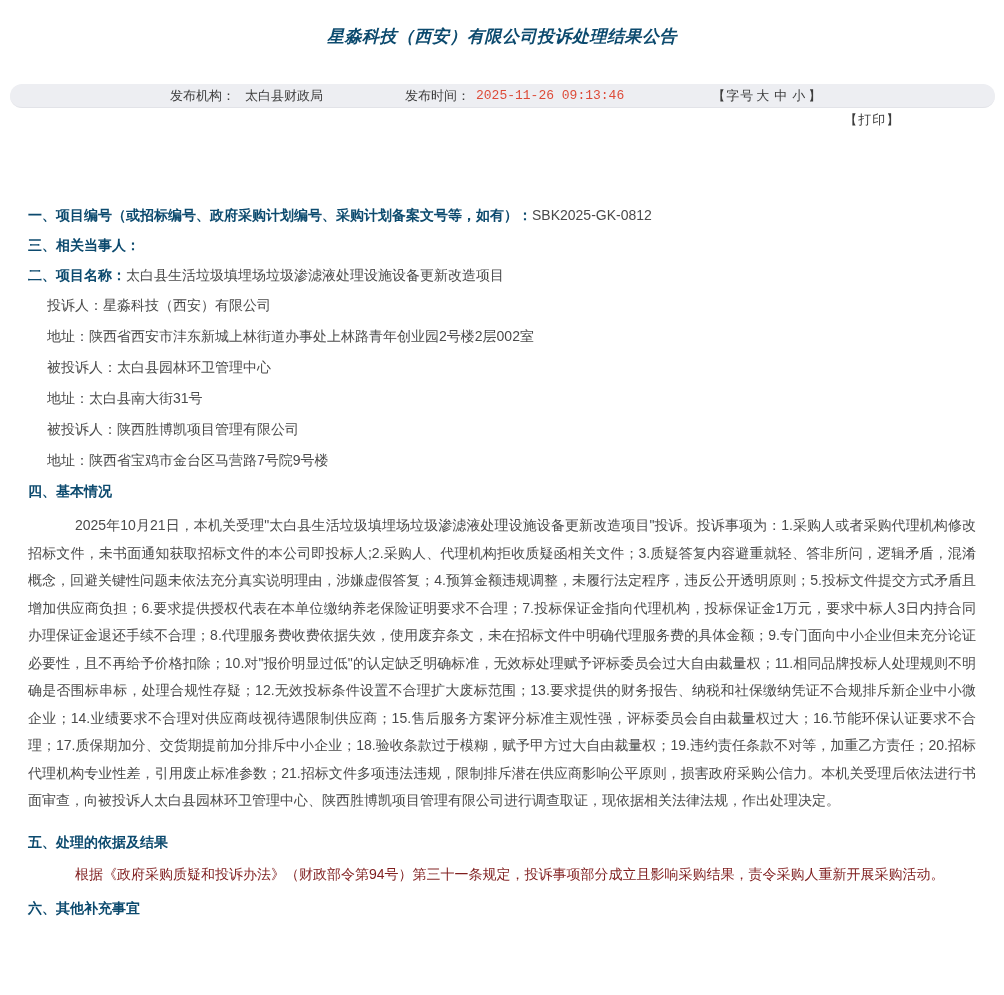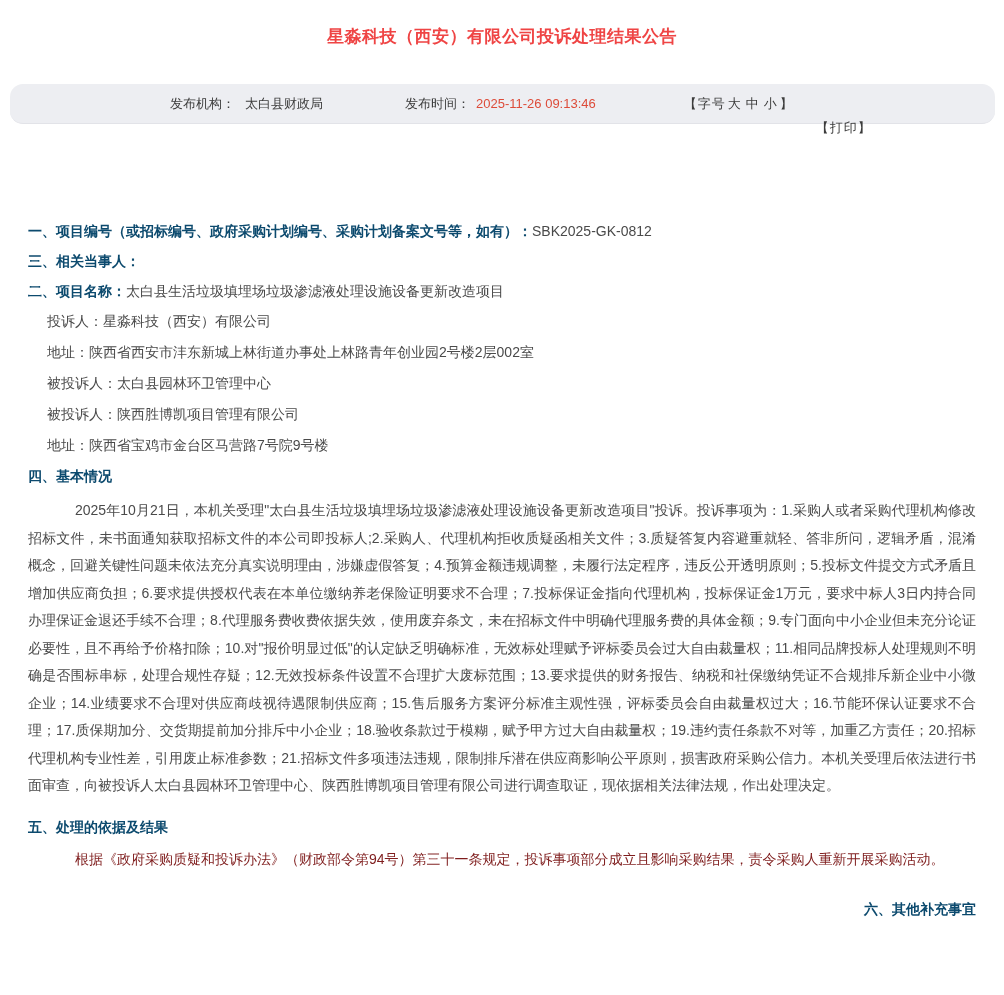--- a/index.html
+++ b/index.html
@@ -10,27 +10,28 @@
     position: relative;
     font-family: "Liberation Sans", "DejaVu Sans", sans-serif;
     color: #4a4a4a;
     overflow: hidden;
   }
   .page-title {
     margin-top: 26px;
     text-align: center;
     font-size: 17px;
     font-weight: bold;
-    color: #ef4444;
+    color: #0c4a6e;
     line-height: 22px;
     letter-spacing: 0.5px;
+    font-style: italic;
   }
   .meta-bar {
     margin: 36px 9px 0 10px;
-    height: 40px;
+    height: 24px;
     background: #edeef2;
     border-bottom: 1px solid #e2e3e8;
     display: flex;
     font-size: 13px;
     color: #3c3c3c;
     white-space: nowrap;
     border-radius: 13px;
   }
   .meta-group { display: inline-flex; align-items: center; }
   .g-publisher { margin-left: 160px; }
@@ -69,35 +70,35 @@
     color: #4a4a4a;
   }
   .para-single {
     margin-top: 14px;
     margin-bottom: 16px;
     line-height: 18px;
     text-indent: 47px;
     color: #7f1d1d;
   }
   .h5 { margin-top: 18px; }
-  .h6 { margin-top: 32px; text-align: right; }
+  .h6 { margin-top: 16px; }
 </style>
 </head>
 <body>
 
 <h1 class="page-title">星淼科技（西安）有限公司投诉处理结果公告</h1>
 
 <div class="meta-bar">
   <span class="meta-group g-publisher">
     <span class="meta-label">发布机构：</span>
     <span class="meta-value">太白县财政局</span>
   </span>
   <span class="meta-group g-time">
     <span class="meta-label">发布时间：</span>
-    <span class="time-value" style="color:#dd4b39;">2025-11-26 09:13:46</span>
+    <span class="time-value" style="color:#dd4b39;font-family:Liberation Mono, monospace;">2025-11-26 09:13:46</span>
   </span>
   <span class="meta-group g-fontsize">
     <span>【字号</span>
     <a>大</a>
     <a>中</a>
     <a>小</a>
     <span>】</span>
   </span>
   <span class="meta-group g-print">
     <a>【打印】</a>
@@ -121,20 +122,23 @@
   <p class="party">
     <span>投诉人：</span><span>星淼科技（西安）有限公司</span>
   </p>
   <p class="party">
     <span>地址：</span><span>陕西省西安市沣东新城上林街道办事处上林路青年创业园2号楼2层002室</span>
   </p>
   <p class="party">
     <span>被投诉人：</span><span>太白县园林环卫管理中心</span>
   </p>
   <p class="party">
+    <span>地址：</span><span>太白县南大街31号</span>
+  </p>
+  <p class="party">
     <span>被投诉人：</span><span>陕西胜博凯项目管理有限公司</span>
   </p>
   <p class="party">
     <span>地址：</span><span>陕西省宝鸡市金台区马营路7号院9号楼</span>
   </p>
 
   <p class="sec h-basic">
     <span class="b">四、基本情况</span>
   </p>
   <p class="para">2025年10月21日，本机关受理"太白县生活垃圾填埋场垃圾渗滤液处理设施设备更新改造项目"投诉。投诉事项为：1.采购人或者采购代理机构修改招标文件，未书面通知获取招标文件的本公司即投标人;2.采购人、代理机构拒收质疑函相关文件；3.质疑答复内容避重就轻、答非所问，逻辑矛盾，混淆概念，回避关键性问题未依法充分真实说明理由，涉嫌虚假答复；4.预算金额违规调整，未履行法定程序，违反公开透明原则；5.投标文件提交方式矛盾且增加供应商负担；6.要求提供授权代表在本单位缴纳养老保险证明要求不合理；7.投标保证金指向代理机构，投标保证金1万元，要求中标人3日内持合同办理保证金退还手续不合理；8.代理服务费收费依据失效，使用废弃条文，未在招标文件中明确代理服务费的具体金额；9.专门面向中小企业但未充分论证必要性，且不再给予价格扣除；10.对"报价明显过低"的认定缺乏明确标准，无效标处理赋予评标委员会过大自由裁量权；11.相同品牌投标人处理规则不明确是否围标串标，处理合规性存疑；12.无效投标条件设置不合理扩大废标范围；13.要求提供的财务报告、纳税和社保缴纳凭证不合规排斥新企业中小微企业；14.业绩要求不合理对供应商歧视待遇限制供应商；15.售后服务方案评分标准主观性强，评标委员会自由裁量权过大；16.节能环保认证要求不合理；17.质保期加分、交货期提前加分排斥中小企业；18.验收条款过于模糊，赋予甲方过大自由裁量权；19.违约责任条款不对等，加重乙方责任；20.招标代理机构专业性差，引用废止标准参数；21.招标文件多项违法违规，限制排斥潜在供应商影响公平原则，损害政府采购公信力。本机关受理后依法进行书面审查，向被投诉人太白县园林环卫管理中心、陕西胜博凯项目管理有限公司进行调查取证，现依据相关法律法规，作出处理决定。</p>

